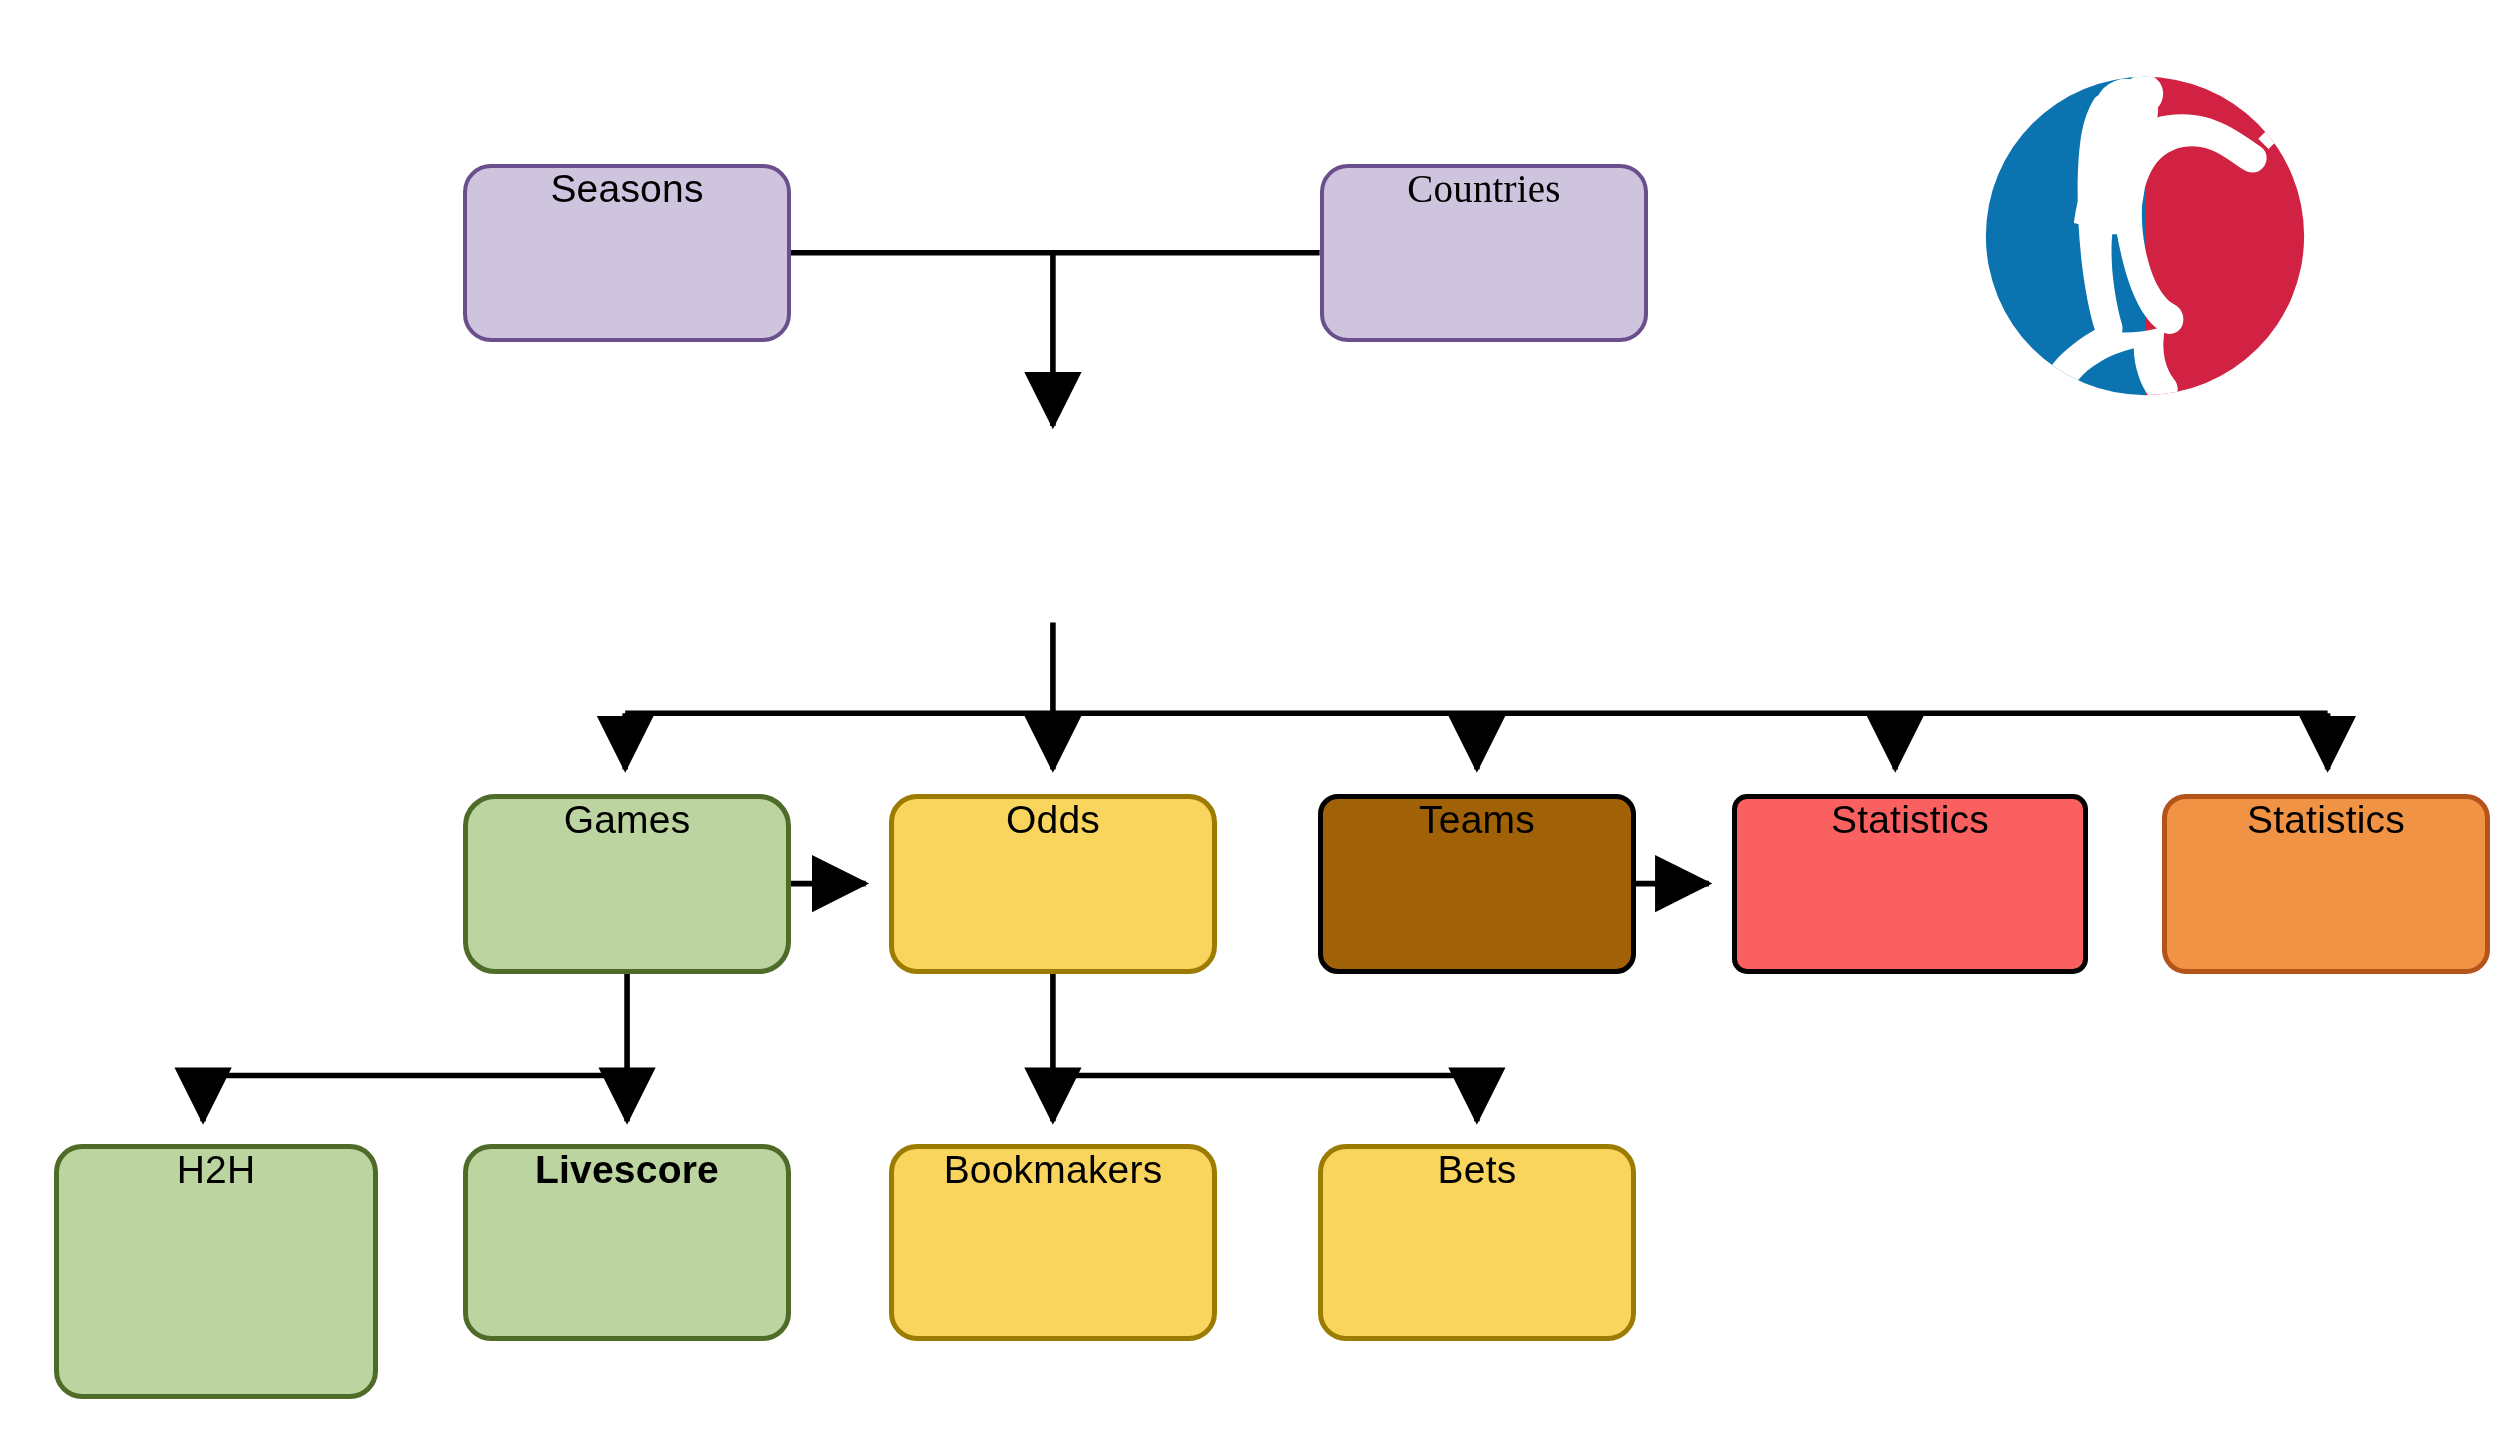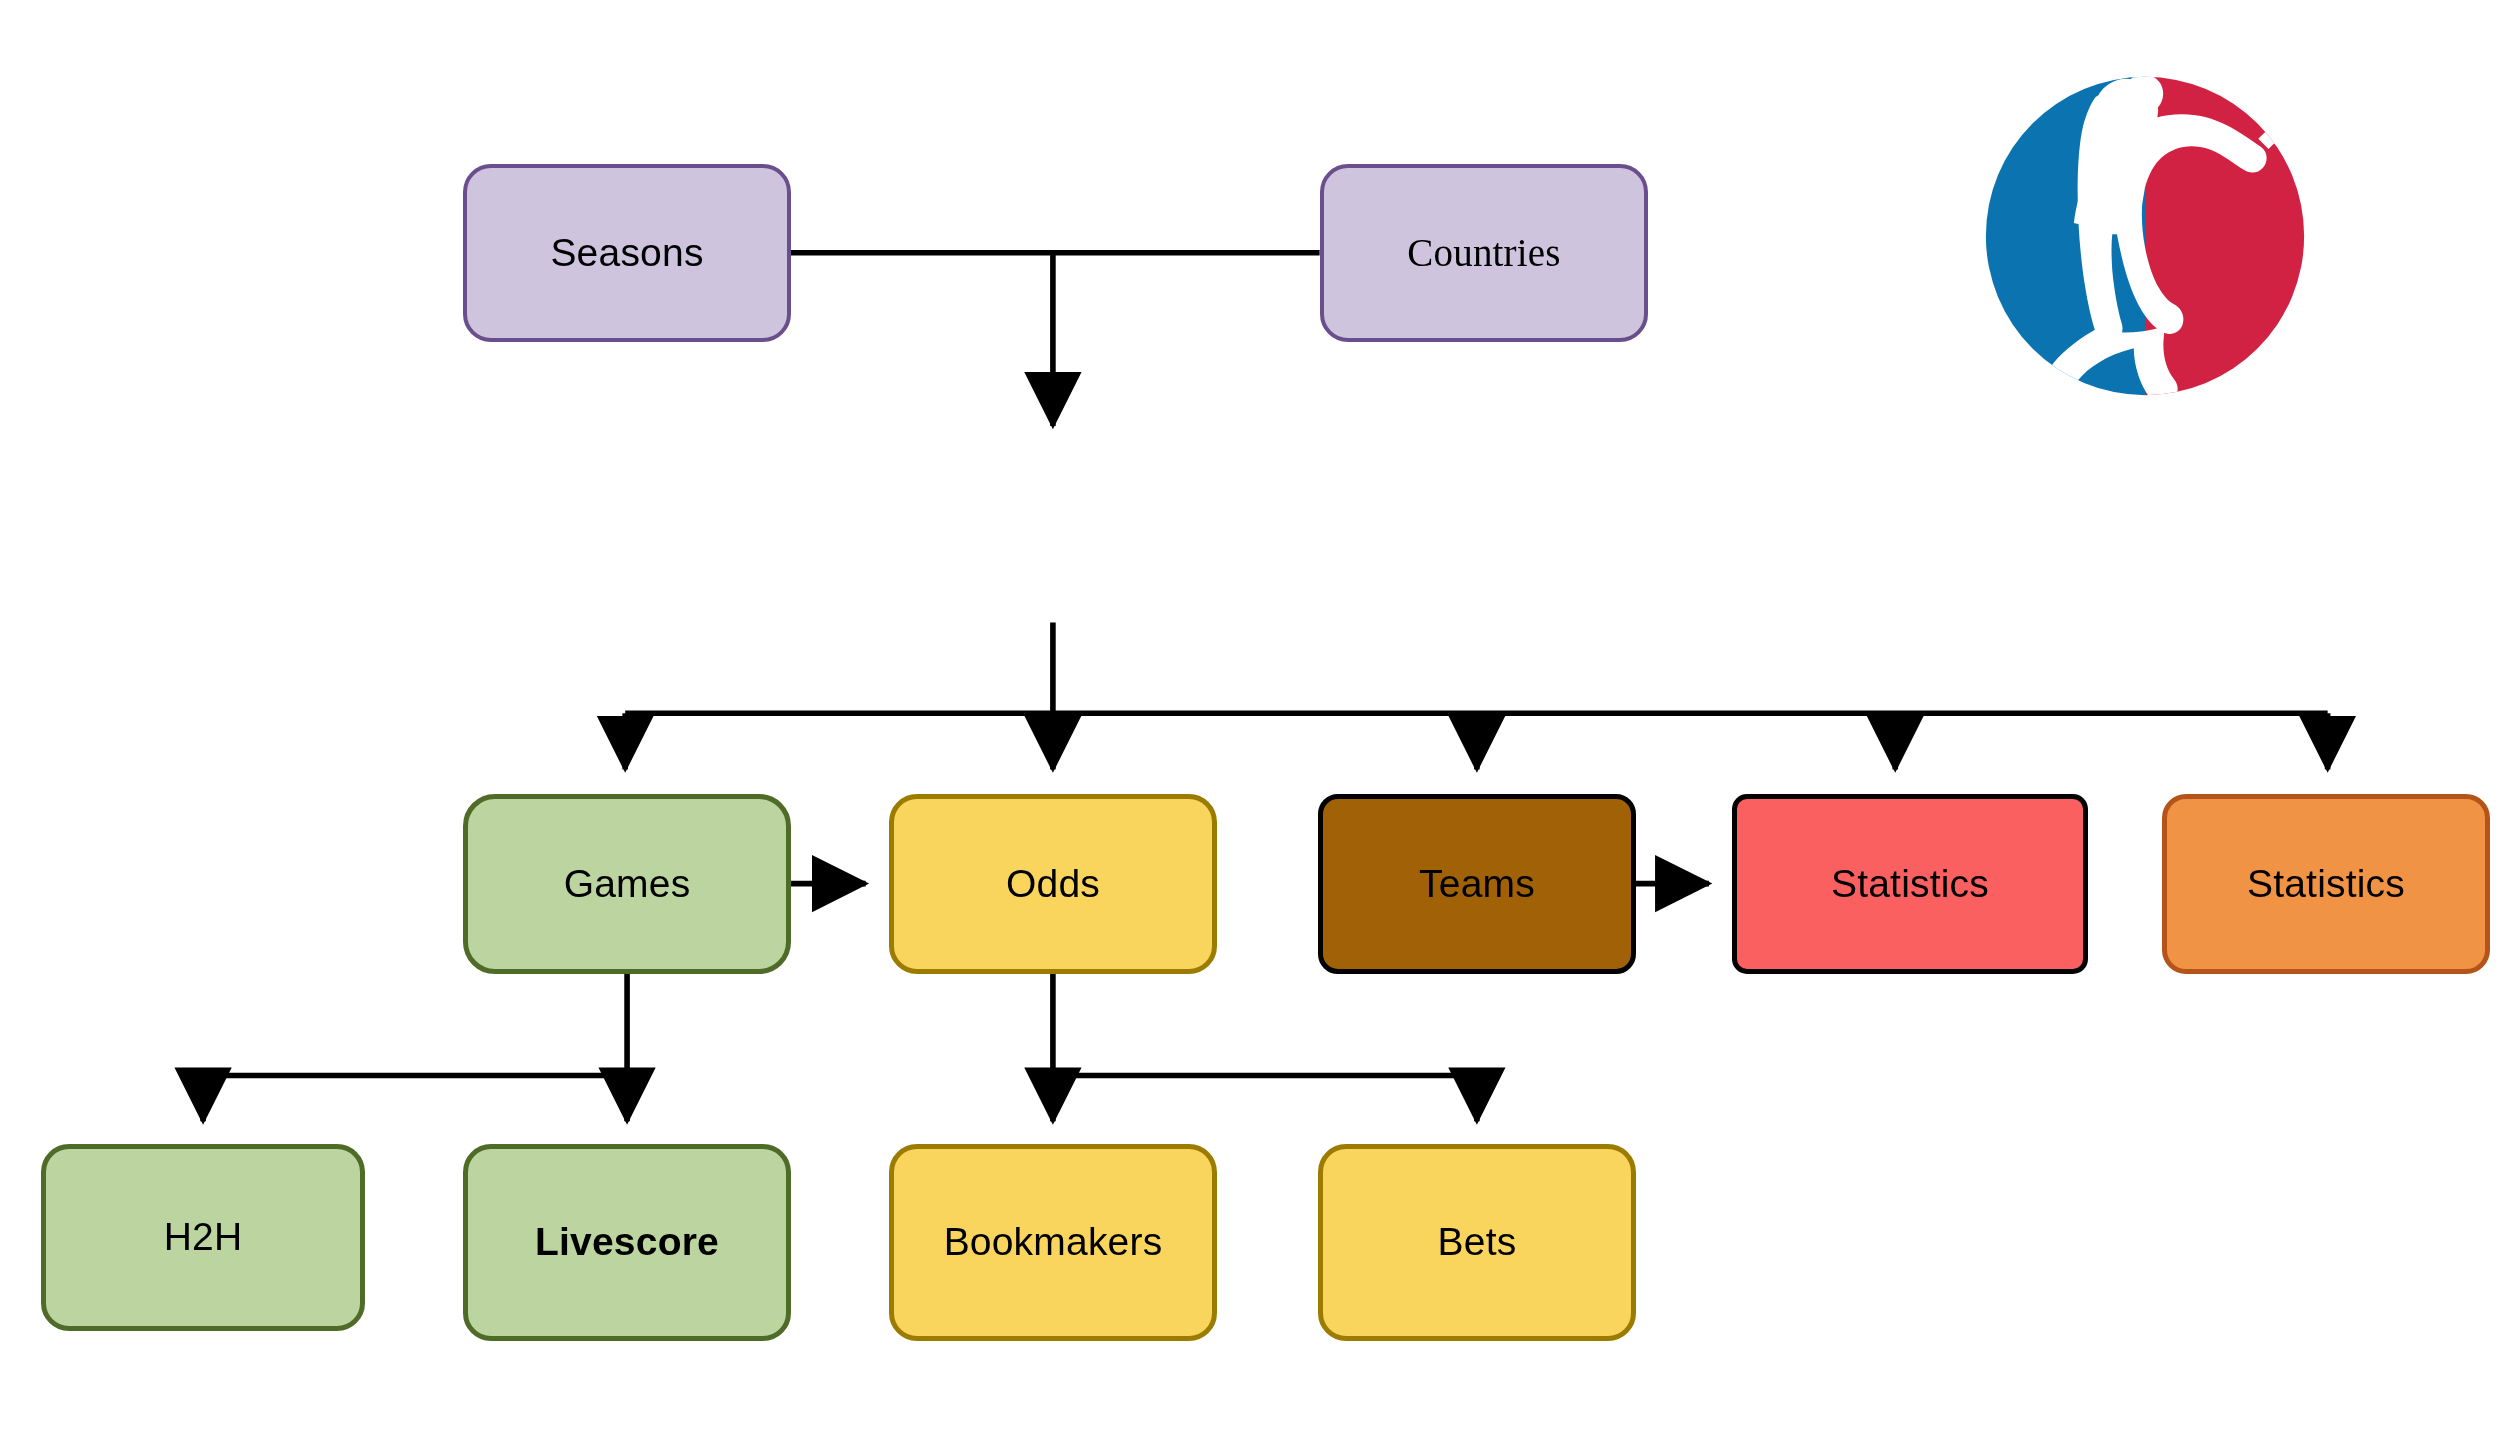--- a/index.html
+++ b/index.html
@@ -24,21 +24,20 @@
     position: absolute;
     left: 0; top: 0;
     width: 2512px;
     height: 1449px;
     pointer-events: none;
   }
   .node {
     position: absolute;
     box-sizing: border-box;
     display: flex;
-    align-items: center;
     justify-content: center;
     text-align: center;
     color: #000000;
     font-size: 39px;
     font-weight: 400;
     line-height: 1.1;
     letter-spacing: 0.2px;
     font-family: "Liberation Sans", sans-serif;
     white-space: nowrap;
   }
@@ -117,21 +116,21 @@
   </div>
   <div class="node" id="node-teams" style="left: 1318px; top: 794px; width: 318px; height: 180px; background: #a16207; border: 5.6px solid rgb(0, 0, 0); border-radius: 20px;">
     <span>Teams</span>
   </div>
   <div class="node" id="node-statistics" style="left: 1732px; top: 794px; width: 356px; height: 180px; background: rgb(250, 96, 96); border: 5.6px solid rgb(0, 0, 0); border-radius: 15px;">
     <span>Statistics</span>
   </div>
   <div class="node" id="node-standings" style="left: 2162px; top: 794px; width: 328px; height: 180px; background: rgb(240, 147, 68); border: 5.6px solid rgb(181, 84, 26); border-radius: 24px;">
     <span>Statistics</span>
   </div>
-  <div class="node" id="node-h2h" style="left: 41px; top: 1144px; width: 324px; height: 187px; background: rgb(188, 213, 160); border: 5.6px solid rgb(78, 107, 40); border-radius: 28px;">
+  <div class="node" id="node-h2h" style="left: 54px; top: 1144px; width: 324px; height: 255px; background: rgb(188, 213, 160); border: 5.6px solid rgb(78, 107, 40); border-radius: 28px;">
     <span>H2H</span>
   </div>
   <div class="node" id="node-livescore" style="left: 463px; top: 1144px; width: 328px; height: 197px; background: rgb(188, 213, 160); border: 5.6px solid rgb(78, 107, 40); border-radius: 28px; font-weight: bold;">
     <span>Livescore</span>
   </div>
   <div class="node" id="node-bookmakers" style="left: 889px; top: 1144px; width: 328px; height: 197px; background: rgb(250, 213, 94); border: 5.6px solid rgb(156, 124, 0); border-radius: 28px;">
     <span>Bookmakers</span>
   </div>
   <div class="node" id="node-bets" style="left: 1318px; top: 1144px; width: 318px; height: 197px; background: rgb(250, 213, 94); border: 5.6px solid rgb(156, 124, 0); border-radius: 28px;">
     <span>Bets</span>

